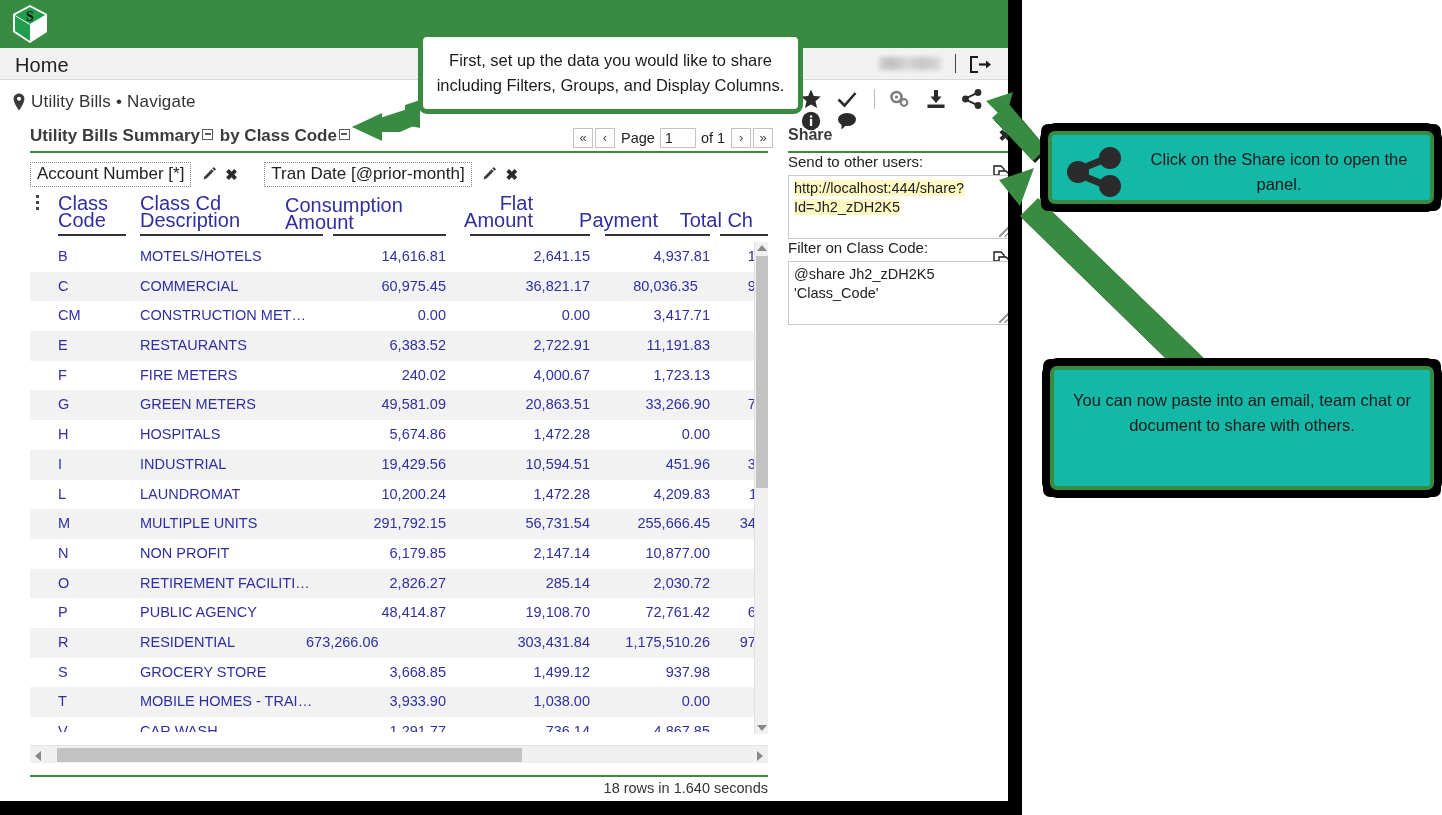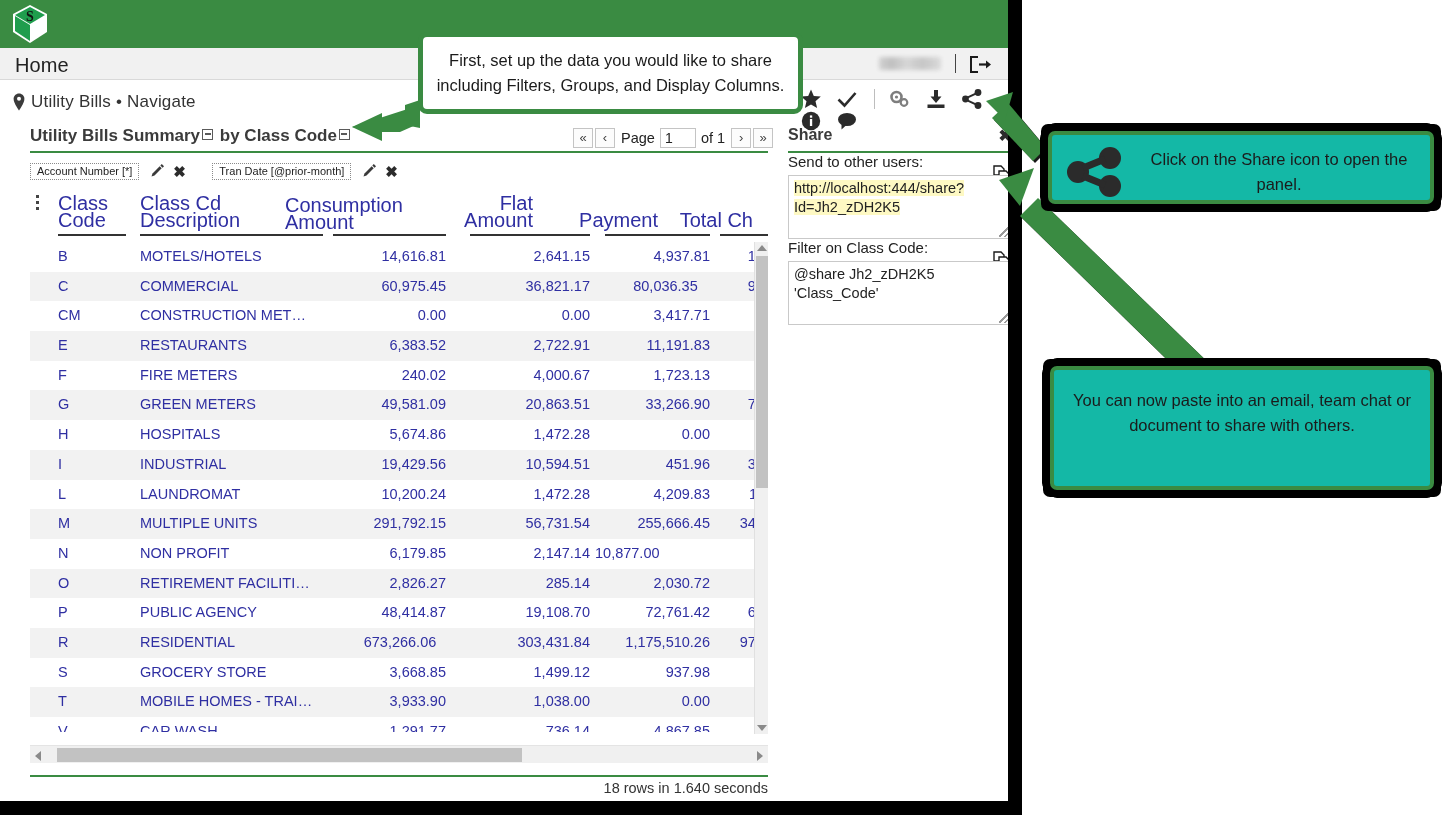--- a/index.html
+++ b/index.html
@@ -66,21 +66,21 @@
     content: ""; position: absolute; left: 1.5px; right: 1.5px; top: 3.2px; height: 1.6px; background: #5a5a5a;
   }
   .title-rule {
     position: absolute; left: 30px; top: 151px; width: 738px; height: 2px; background: #3a8b42;
   }
 
   
   .chips { position: absolute; left: 30px; top: 162px; height: 22px; }
   .chip {
     display: inline-block; padding: 1px 6px 2px 6px; border: 1px dotted #8a8a8a;
-    font-size: 11px; color: #222; vertical-align: middle; background: #fff;
+    font-size: 17px; color: #222; vertical-align: middle; background: #fff;
   }
   .chip-pencil { display:inline-block; width: 15px; height: 15px; vertical-align: middle; margin: 0 4px 0 6px; }
   .chip-x {
     display: inline-block; vertical-align: middle; margin-right: 22px;
     font-size: 15px; font-weight: bold; color: #2b2b2b;
   }
 
   
   .toolbar { position: absolute; left: 800px; top: 88px; height: 26px; }
   .tb-ico { display: inline-block; width: 22px; height: 22px; margin-right: 10px; vertical-align: middle; }
@@ -407,21 +407,21 @@
               <span class="cell num" style="left: 290px; width: 126px; text-align: right;">291,792.15</span>
               <span class="cell num" style="left: 425px; width: 135px; text-align: right;">56,731.54</span>
               <span class="cell num" style="left: 565px; width: 115px; text-align: right;">255,666.45</span>
               <span class="cell num" style="left: 688px; width: 50px; text-align: right;">348,</span>
             </div>
             <div class="row">
               <span class="cell" style="left: 28px; width: 62px; text-align: left;">N</span>
               <span class="cell" style="left: 110px; width: 200px; text-align: left;">NON PROFIT</span>
               <span class="cell num" style="left: 290px; width: 126px; text-align: right;">6,179.85</span>
               <span class="cell num" style="left: 425px; width: 135px; text-align: right;">2,147.14</span>
-              <span class="cell num" style="left: 565px; width: 115px; text-align: left;">10,877.00</span>
+              <span class="cell num" style="left: 565px; width: 115px; text-align: right;">10,877.00</span>
               <span class="cell num" style="left: 688px; width: 50px; text-align: right;">8,</span>
             </div>
             <div class="row alt">
               <span class="cell" style="left: 28px; width: 62px; text-align: left;">O</span>
               <span class="cell" style="left: 110px; width: 200px; text-align: left;">RETIREMENT FACILITI…</span>
               <span class="cell num" style="left: 290px; width: 126px; text-align: right;">2,826.27</span>
               <span class="cell num" style="left: 425px; width: 135px; text-align: right;">285.14</span>
               <span class="cell num" style="left: 565px; width: 115px; text-align: right;">2,030.72</span>
               <span class="cell num" style="left: 688px; width: 50px; text-align: right;">3</span>
             </div>
@@ -429,21 +429,21 @@
               <span class="cell" style="left: 28px; width: 62px; text-align: left;">P</span>
               <span class="cell" style="left: 110px; width: 200px; text-align: left;">PUBLIC AGENCY</span>
               <span class="cell num" style="left: 290px; width: 126px; text-align: right;">48,414.87</span>
               <span class="cell num" style="left: 425px; width: 135px; text-align: right;">19,108.70</span>
               <span class="cell num" style="left: 565px; width: 115px; text-align: right;">72,761.42</span>
               <span class="cell num" style="left: 688px; width: 50px; text-align: right;">67,</span>
             </div>
             <div class="row alt">
               <span class="cell" style="left: 28px; width: 62px; text-align: left;">R</span>
               <span class="cell" style="left: 110px; width: 200px; text-align: left;">RESIDENTIAL</span>
-              <span class="cell num" style="left: 307px; width: 126px; text-align: center;">673,266.06</span>
+              <span class="cell num" style="left: 276px; width: 126px; text-align: left;">673,266.06</span>
               <span class="cell num" style="left: 425px; width: 135px; text-align: right;">303,431.84</span>
               <span class="cell num" style="left: 565px; width: 115px; text-align: right;">1,175,510.26</span>
               <span class="cell num" style="left: 688px; width: 50px; text-align: right;">976,</span>
             </div>
             <div class="row">
               <span class="cell" style="left: 28px; width: 62px; text-align: left;">S</span>
               <span class="cell" style="left: 110px; width: 200px; text-align: left;">GROCERY STORE</span>
               <span class="cell num" style="left: 290px; width: 126px; text-align: right;">3,668.85</span>
               <span class="cell num" style="left: 425px; width: 135px; text-align: right;">1,499.12</span>
               <span class="cell num" style="left: 565px; width: 115px; text-align: right;">937.98</span>

